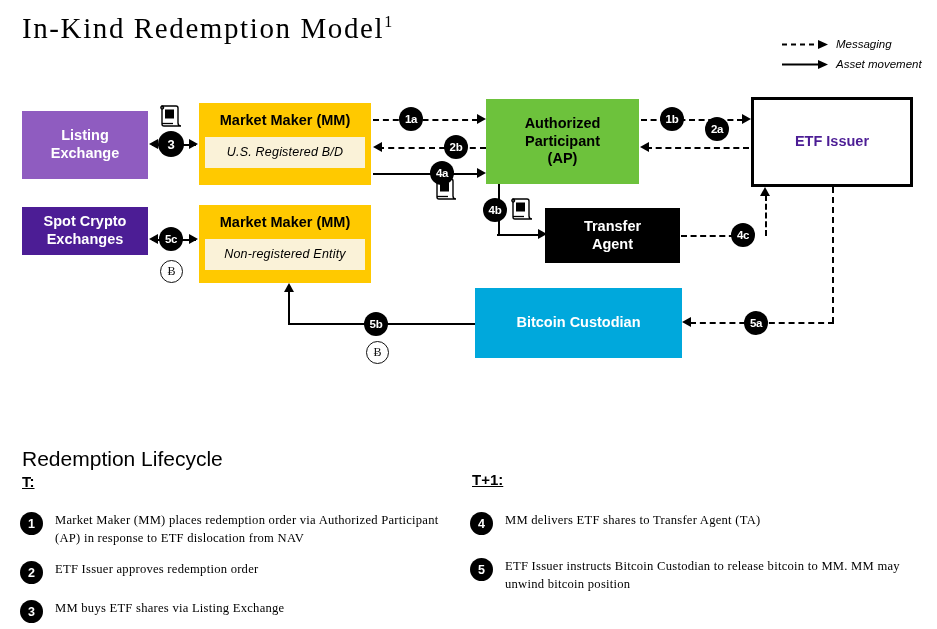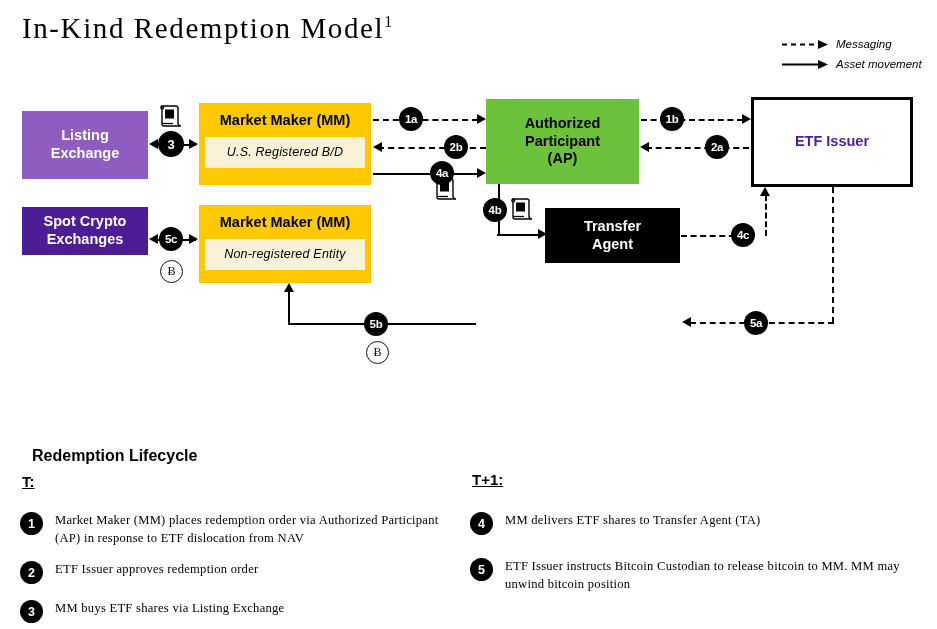--- a/index.html
+++ b/index.html
@@ -142,23 +142,23 @@
     color: #111;
     background: #fff;
   }
 
   
   .scroll-icon { position: absolute; width: 22px; height: 24px; }
 
   
   .lifecycle-heading {
     position: absolute;
-    left: 32px; top: 447px;
-    font-size: 16px;
-    font-weight: bold;
+    left: 22px; top: 447px;
+    font-size: 21px;
+    font-weight: normal;
   }
   .col-heading {
     position: absolute;
     font-size: 15px;
     font-weight: bold;
     text-decoration: underline;
   }
   .col-t   { left: 22px;  top: 473px; }
   .col-t1  { left: 472px; top: 471px; }
 
@@ -271,20 +271,23 @@
 
   <div class="box box-ta">
     <div class="box-title">Transfer
 Agent</div>
   </div>
 
   <div class="box box-issuer">
     <div class="box-title">ETF Issuer</div>
   </div>
 
+  <div class="box box-custodian">
+    <div class="box-title">Bitcoin Custodian</div>
+  </div>
 
   <svg class="scroll-icon" style="left:159px; top:104px;" viewBox="0 0 22 24">
     <path d="M3 2 h14 a2 2 0 0 1 2 2 v15 a3 3 0 0 0 3 3 h-17 a2 2 0 0 1 -2 -2 z" fill="#ffffff" stroke="#000" stroke-width="1.4"></path>
     <rect x="6" y="5.5" width="9" height="9" fill="#000"></rect>
     <circle cx="3.2" cy="3.6" r="1.5" fill="none" stroke="#000" stroke-width="1.1"></circle>
     <path d="M3 19.5 h11" stroke="#000" stroke-width="1.3"></path>
   </svg>
 
   <svg class="scroll-icon" style="left:434px; top:177px;" viewBox="0 0 22 24">
     <path d="M3 2 h14 a2 2 0 0 1 2 2 v15 a3 3 0 0 0 3 3 h-17 a2 2 0 0 1 -2 -2 z" fill="#ffffff" stroke="#000" stroke-width="1.4"></path>
@@ -302,21 +305,21 @@
 
   <div class="btc-icon" style="left:160px; top:260px;">Ƀ</div>
   <div class="btc-icon" style="left:366px; top:341px;">Ƀ</div>
 
   <div class="badge badge-lg" style="left:158px; top:131px;">3</div>
   <div class="badge badge-sm" style="left:159px; top:227px;">5c</div>
   <div class="badge badge-sm" style="left:399px; top:107px;">1a</div>
   <div class="badge badge-sm" style="left:444px; top:135px;text-align:center;">2b</div>
   <div class="badge badge-sm" style="left:394px; top:161px;margin-left:36px;">4a</div>
   <div class="badge badge-sm" style="left:660px; top:107px;">1b</div>
-  <div class="badge badge-sm" style="left:705px; top:135px;">2a</div>
+  <div class="badge badge-sm" style="left:705px; top:117px;">2a</div>
   <div class="badge badge-sm" style="left:483px; top:198px;">4b</div>
   <div class="badge badge-sm" style="left:731px; top:223px;">4c</div>
   <div class="badge badge-sm" style="left:744px; top:311px;">5a</div>
   <div class="badge badge-sm" style="left:364px; top:312px;">5b</div>
 
   <div class="lifecycle-heading">Redemption Lifecycle</div>
 
   <div class="col-heading col-t">T:</div>
   <div class="col-heading col-t1">T+1:</div>
 

